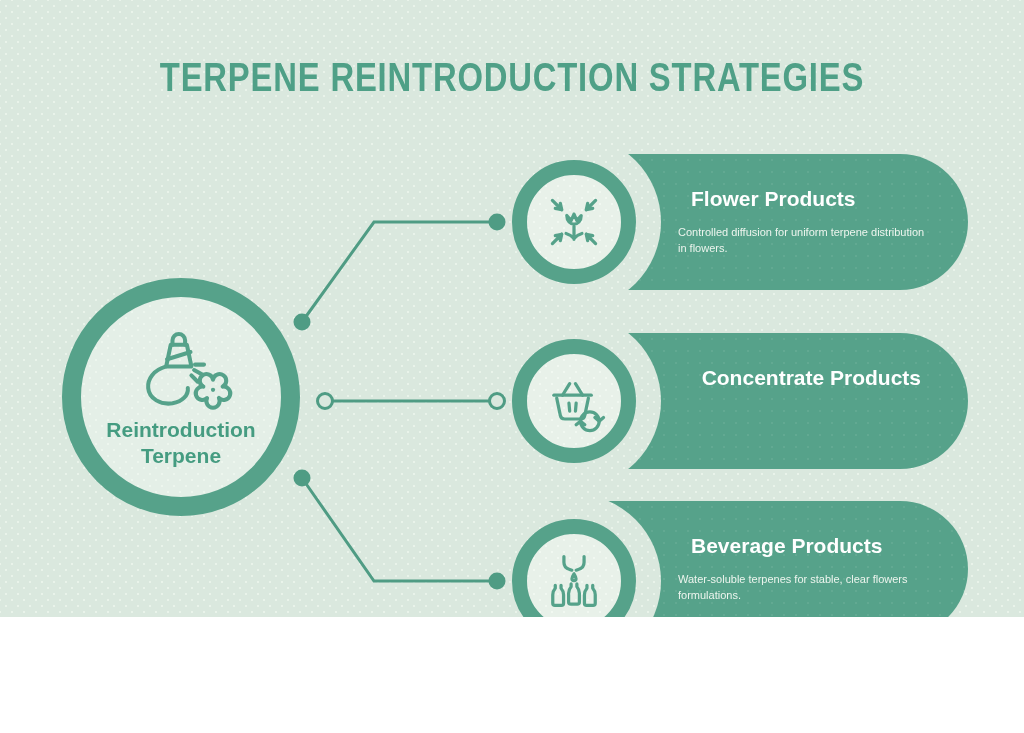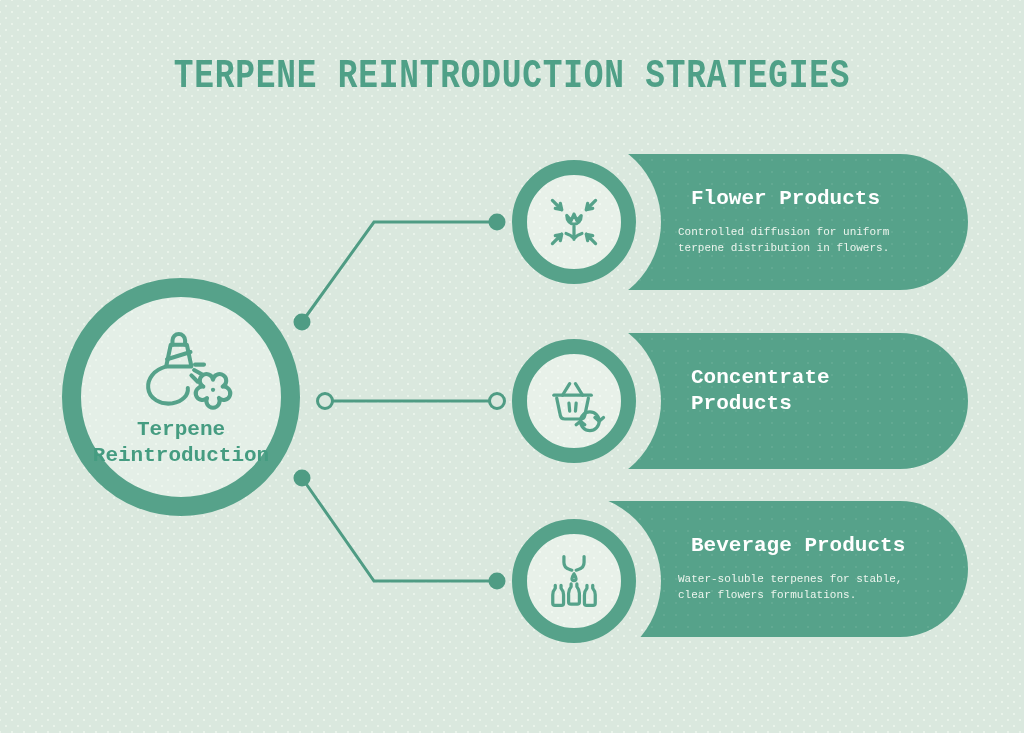--- a/index.html
+++ b/index.html
@@ -1,18 +1,18 @@
 <!DOCTYPE html>
 <html><head>
 <meta charset="utf-8">
 <style>
   html,body{margin:0;padding:0;}
   .canvas{
-    position:relative;width:1024px;height:733px;overflow:hidden;
-    font-family:Liberation Mono, monospace;
+    position:relative;width:1024px;height:617px;overflow:hidden;
+    font-family:Liberation Sans, sans-serif;
     background-color:#dae8de;
     background-image:radial-gradient(#e9f3ea 1.1px,transparent 1.3px),
                      radial-gradient(#e9f3ea 1.1px,transparent 1.3px);
     background-size:12px 12px;background-position:0 0,6px 6px;
   }
   .title{
     position:absolute;left:0;right:0;top:57;margin:0;top:57px;
     text-align:center;font-size:40px;font-weight:800;line-height:1;
     color:#4fa087;letter-spacing:1px;transform:scaleX(0.82);
   }
@@ -59,21 +59,21 @@
   
   .badge{
     position:absolute;left:512px;width:124px;height:124px;box-sizing:border-box;
     border:15px solid #56a28a;border-radius:50%;z-index:4;
     background-color:#e8f1e9;
     background-image:radial-gradient(#f1f8f1 1.1px,transparent 1.3px),
                      radial-gradient(#f1f8f1 1.1px,transparent 1.3px);
     background-size:12px 12px;
     display:flex;align-items:center;justify-content:center;
   }
-  .pill.r1{top:154px;} .pill.r2{top:333px;} .pill.r3{top:501px;}
+  .pill.r1{top:154px;} .pill.r2{top:333px;text-align:right;} .pill.r3{top:501px;}
   .cut.c1{top:135px;background-position:-487px -135px,-481px -129px;}
   .cut.c2{top:314px;background-position:-487px -314px,-481px -308px;}
   .cut.c3{top:494px;background-position:-487px -494px,-481px -488px;}
   .badge.b1{top:160px;background-position:-527px -175px,-521px -169px;}
   .badge.b2{top:339px;background-position:-527px -354px,-521px -348px;}
   .badge.b3{top:519px;background-position:-527px -534px,-521px -528px;}
   .ic{stroke:#55a28a;fill:none;stroke-width:4.5;stroke-linecap:round;stroke-linejoin:round;}
 </style>
 </head>
 <body>
@@ -98,22 +98,22 @@
     <svg class="center-icon" width="117" height="90" viewBox="0 0 130 100">
       <path class="ic" d="M55 22 L55 17 A7 7 0 0 1 69 17 L69 22"></path>
       <path class="ic" d="M53 22 L71 22 L76 46 L48 46 Z"></path>
       <path class="ic" d="M49 38 L75 30"></path>
       <path class="ic" d="M48 46 C34 50 27 60 28 70 C29 82 42 89 55 87 C66 85 73 78 72 70"></path>
       <path class="ic" d="M80 44 L90 44 M79 50 L88 55 M76 56 L83 63"></path>
       <path class="ic" d="M110.7 68.5 A7.4 7.4 0 1 1 106.6 81.1 A7.4 7.4 0 1 1 93.4 81.1 A7.4 7.4 0 1 1 89.3 68.5 A7.4 7.4 0 1 1 100 60.8 A7.4 7.4 0 1 1 110.7 68.5 Z"></path>
       <circle cx="100" cy="72" r="2.4" fill="#55a28a" stroke="none"></circle>
     </svg>
     <div class="center-label">
+      <div>Reintroduction</div>
       <div>Terpene</div>
-      <div>Reintroduction</div>
     </div>
   </div>
 
   <div class="pill r1">
     <h2 class="pill-title">Flower Products</h2>
     <p class="pill-desc">Controlled diffusion for uniform terpene distribution in flowers.</p>
   </div>
   <div class="cut c1"></div>
   <div class="badge b1">
     <svg width="72" height="72" viewBox="0 0 100 100">

